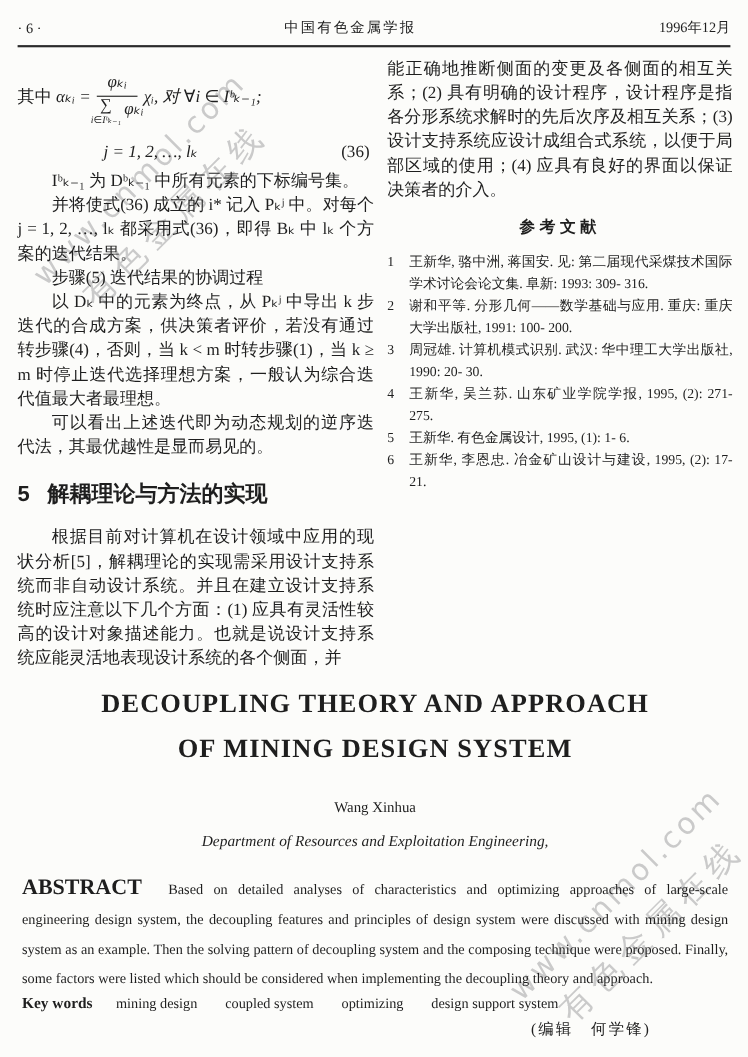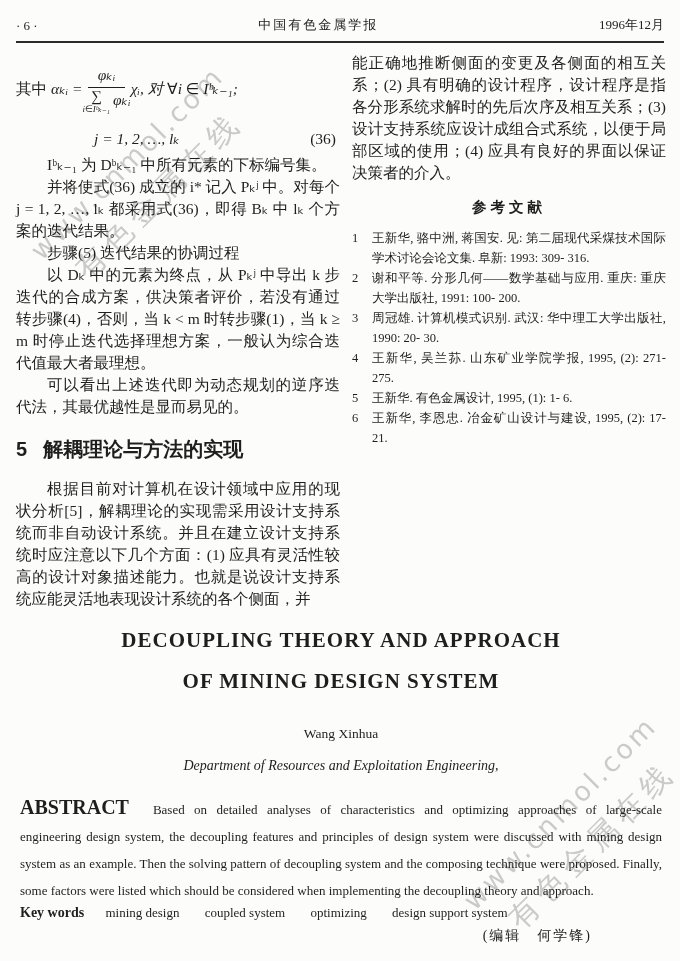--- a/index.html
+++ b/index.html
@@ -52,21 +52,21 @@
     font-family:"Liberation Sans","DejaVu Sans",sans-serif;
   }
   
   .refs-h { text-align:center; font-weight:bold; font-size:14.5px; margin:12px 0 10px; letter-spacing:4px; }
   .ref-list { font-size:12.5px; line-height:20px; }
   .ref-row { display:flex; gap:8px; }
   .ref-no { flex:0 0 12px; }
   .ref-text { flex:1; text-align:justify; }
   
   .eng { position:absolute; z-index:1; left:20px; right:18px; top:620px; }
-  .eng-title { text-align:center; font-weight:bold; font-size:21px; line-height:41px; letter-spacing:1px; }
+  .eng-title { text-align:center; font-weight:bold; font-size:24px; line-height:41px; letter-spacing:1px; }
   .eng-author { text-align:center; font-size:13.5px; margin-top:24px; }
   .eng-affil { text-align:center; font-style:italic; font-size:14px; line-height:24px; margin-top:12px; }
   .abstract { margin-top:16px; font-size:13px; line-height:27px; text-align:justify; }
   .abstract .lbl { font-weight:bold; margin-right:24px; font-size:20px; }
   .kw-row { margin-top:1px; font-size:13px; }
   .kw-row .lbl { font-weight:bold; margin-right:18px; font-size:14px; }
   .kw-row .kw { margin-right:22px; }
   .editor { text-align:right; font-size:14px; margin-top:6px; padding-right:70px; letter-spacing:2px; }
 </style>
 </head>

